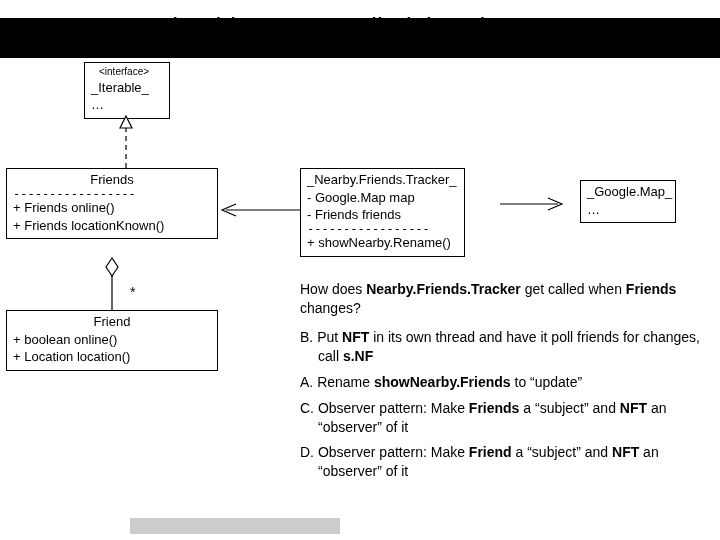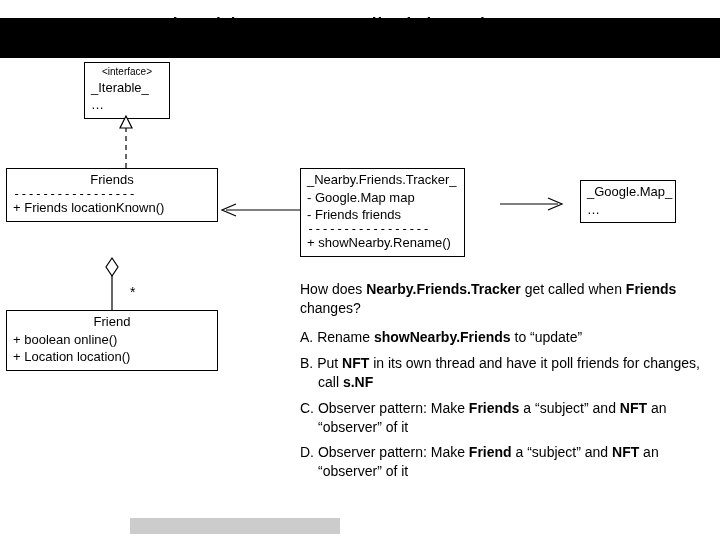--- a/index.html
+++ b/index.html
@@ -3,21 +3,21 @@
 <meta charset="utf-8">
 <style>
   * { box-sizing: border-box; margin: 0; padding: 0; }
   html, body { width: 720px; height: 540px; font-family: Arial, Helvetica, sans-serif; background: #fff; }
   .slide { position: relative; width: 720px; height: 540px; }
 
   .title-bar { position: absolute; left: 0; top: 18px; width: 720px; height: 40px; background: #000; }
   .title-text { position: absolute; left: 60px; top: 12px; width: 640px; color: #000; font-size: 26px; font-weight: 400; z-index: 2; margin-left: 40px; }
 
   .box { position: absolute; border: 1px solid #000; background: #fff; padding: 2px 6px 4px 6px; font-size: 13px; line-height: 1.35; }
-  .box .stereo { font-size: 10px; text-align: center; }
+  .box .stereo { font-size: 10px; text-align: left; margin-left: 8px; }
   .box .name { }
   .center { text-align: center; }
   .dash { letter-spacing: 0; font-family: monospace; font-size: 12px; line-height: 0.9; }
 
   .question { position: absolute; font-size: 14px; line-height: 1.35; }
   .options { position: absolute; font-size: 14px; line-height: 1.35; }
   .opt { margin-bottom: 7px; padding-left: 18px; text-indent: -18px; }
 
   .bold { font-weight: 700; }
 
@@ -35,20 +35,21 @@
 
   <div class="box" style="left:84px; top:62px; width:86px;">
     <div class="stereo">&lt;interface&gt;</div>
     <div class="name">_Iterable_</div>
     <div>…</div>
   </div>
 
   <div class="box" style="left:6px; top:168px; width:212px;">
     <div class="center"><span class="name" style="padding:0 50px;">Friends</span></div>
     <div class="dash">-----------------</div>
+    <div>+ Friends online()</div>
     <div>+ Friends locationKnown()</div>
   </div>
 
   <div class="box" style="left:6px; top:310px; width:212px;">
     <div class="center"><span class="name" style="padding:0 55px;">Friend</span></div>
     <div>+ boolean online()</div>
     <div>+ Location location()</div>
   </div>
 
   <div class="box" style="left:300px; top:168px; width:165px;">
@@ -80,24 +81,24 @@
     <line x1="500" y1="204" x2="558" y2="204" stroke="#000" stroke-width="1.2"></line>
     <polyline points="548,198 562,204 548,210" fill="none" stroke="#000" stroke-width="1.2"></polyline>
   </svg>
 
   <div class="question" style="left:300px; top:280px; width:404px;">
     <span>How does </span><span class="bold">Nearby.Friends.Tracker</span><span> get called when </span><span class="bold">Friends</span><span> changes?</span>
   </div>
 
   <div class="options" style="left:300px; top:328px; width:410px;">
     <div class="opt">
-      <span>A.</span>&nbsp;<span>Rename </span><span class="bold">showNearby.Friends</span><span> to “update”</span>
+      <span>B.</span>&nbsp;<span>Put </span><span class="bold">NFT</span><span> in its own thread and have it poll friends for changes, call </span><span class="bold">s.NF</span>
     </div>
     <div class="opt">
-      <span>B.</span>&nbsp;<span>Put </span><span class="bold">NFT</span><span> in its own thread and have it poll friends for changes, call </span><span class="bold">s.NF</span>
+      <span>A.</span>&nbsp;<span>Rename </span><span class="bold">showNearby.Friends</span><span> to “update”</span>
     </div>
     <div class="opt">
       <span>C.</span>&nbsp;<span>Observer pattern: Make </span><span class="bold">Friends</span><span> a “subject” and </span><span class="bold">NFT</span><span> an “observer” of it</span>
     </div>
     <div class="opt">
       <span>D.</span>&nbsp;<span>Observer pattern: Make </span><span class="bold">Friend</span><span> a “subject” and </span><span class="bold">NFT</span><span> an “observer” of it</span>
     </div>
   </div>
 
   <div class="footer"></div>

